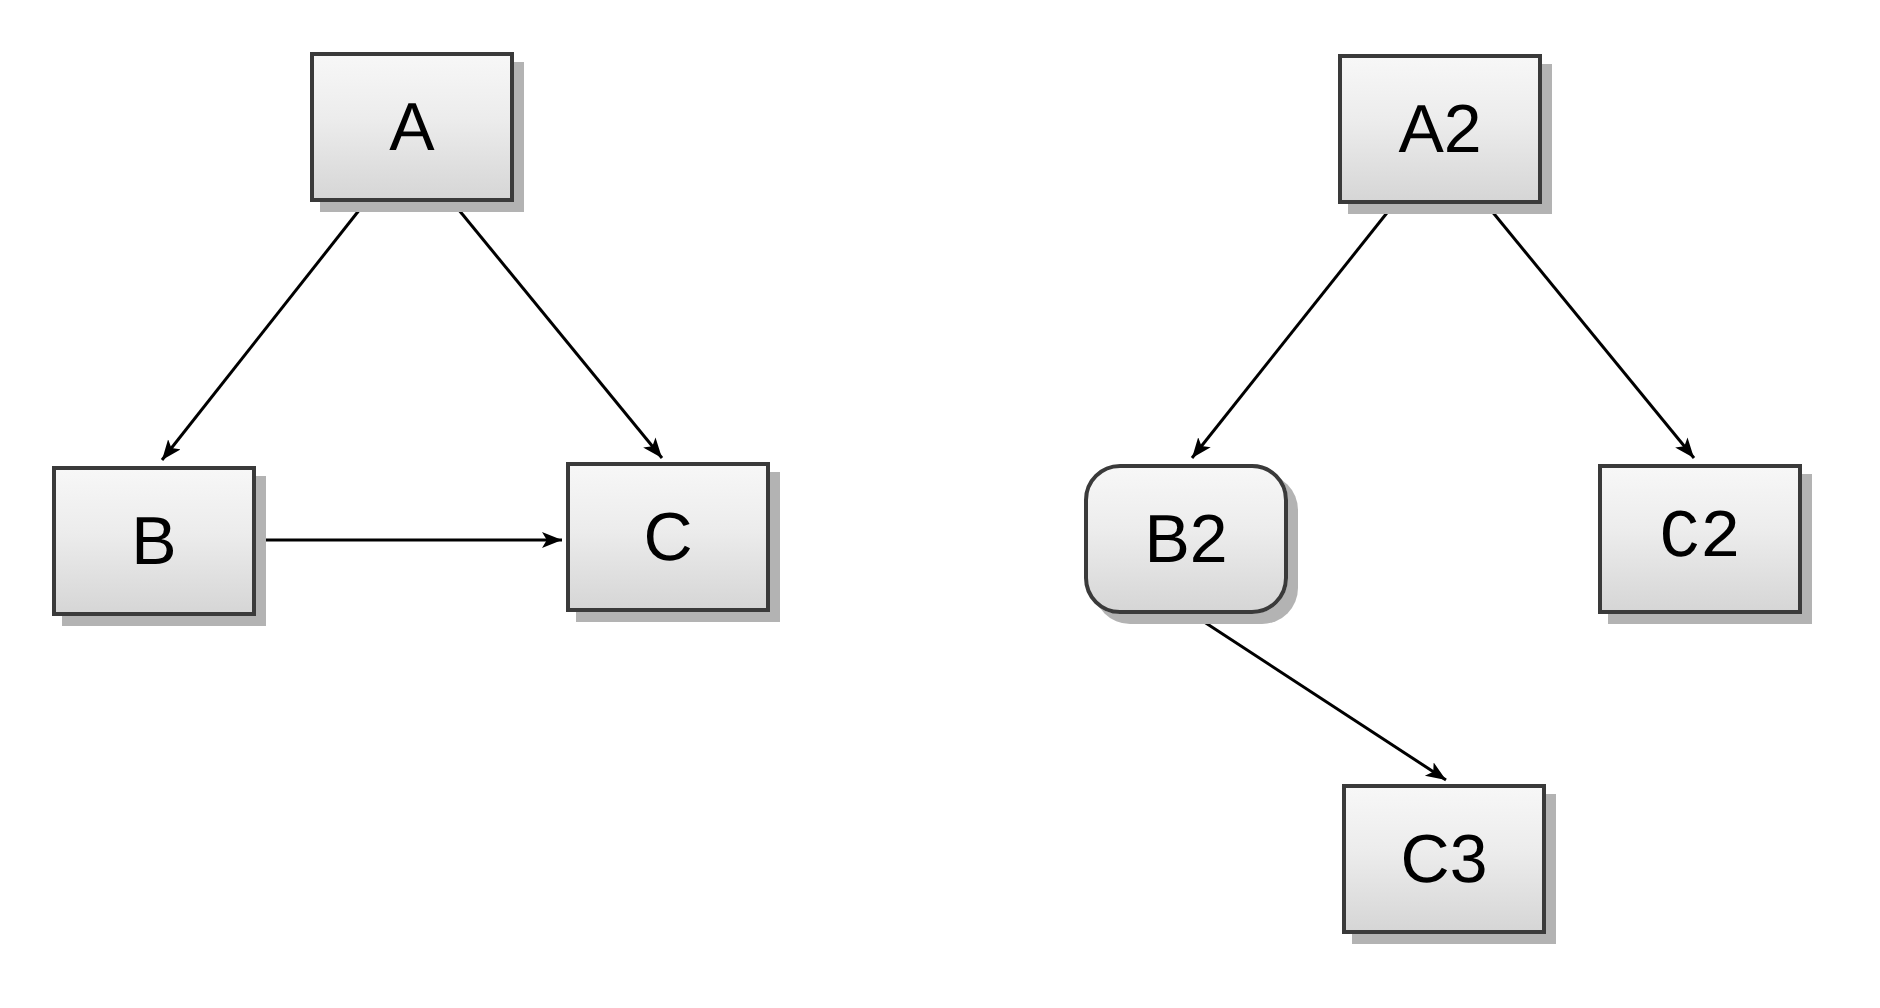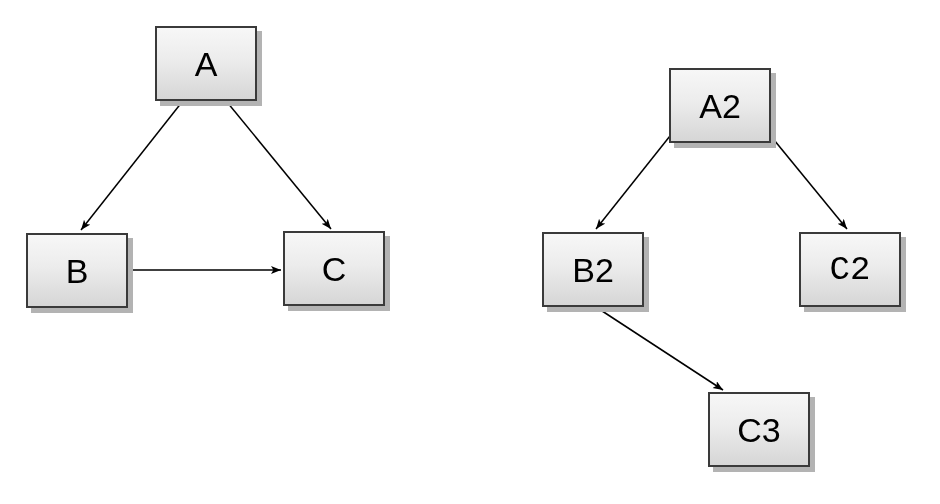--- a/index.html
+++ b/index.html
@@ -62,26 +62,26 @@
   <div class="node" style="left:155px; top:26px;">
     <span class="node-label">A</span>
   </div>
   <div class="node" style="left:26px; top:233px;">
     <span class="node-label">B</span>
   </div>
   <div class="node" style="left:283px; top:231px;">
     <span class="node-label">C</span>
   </div>
 
-  <div class="node" style="left:669px; top:27px;margin-top:41px;">
+  <div class="node" style="left:669px; top:27px;">
     <span class="node-label">A2</span>
   </div>
-  <div class="node" style="left:542px; top:232px;">
+  <div class="node" style="left:542px; top:232px;border-radius:18px;">
     <span class="node-label">B2</span>
   </div>
   <div class="node" style="left:799px; top:232px;font-family:Liberation Mono, monospace;">
     <span class="node-label">C2</span>
   </div>
-  <div class="node" style="left:708px; top:392px;">
+  <div class="node" style="left:671px; top:392px;">
     <span class="node-label">C3</span>
   </div>
 
 </div>
 
 </body></html>

